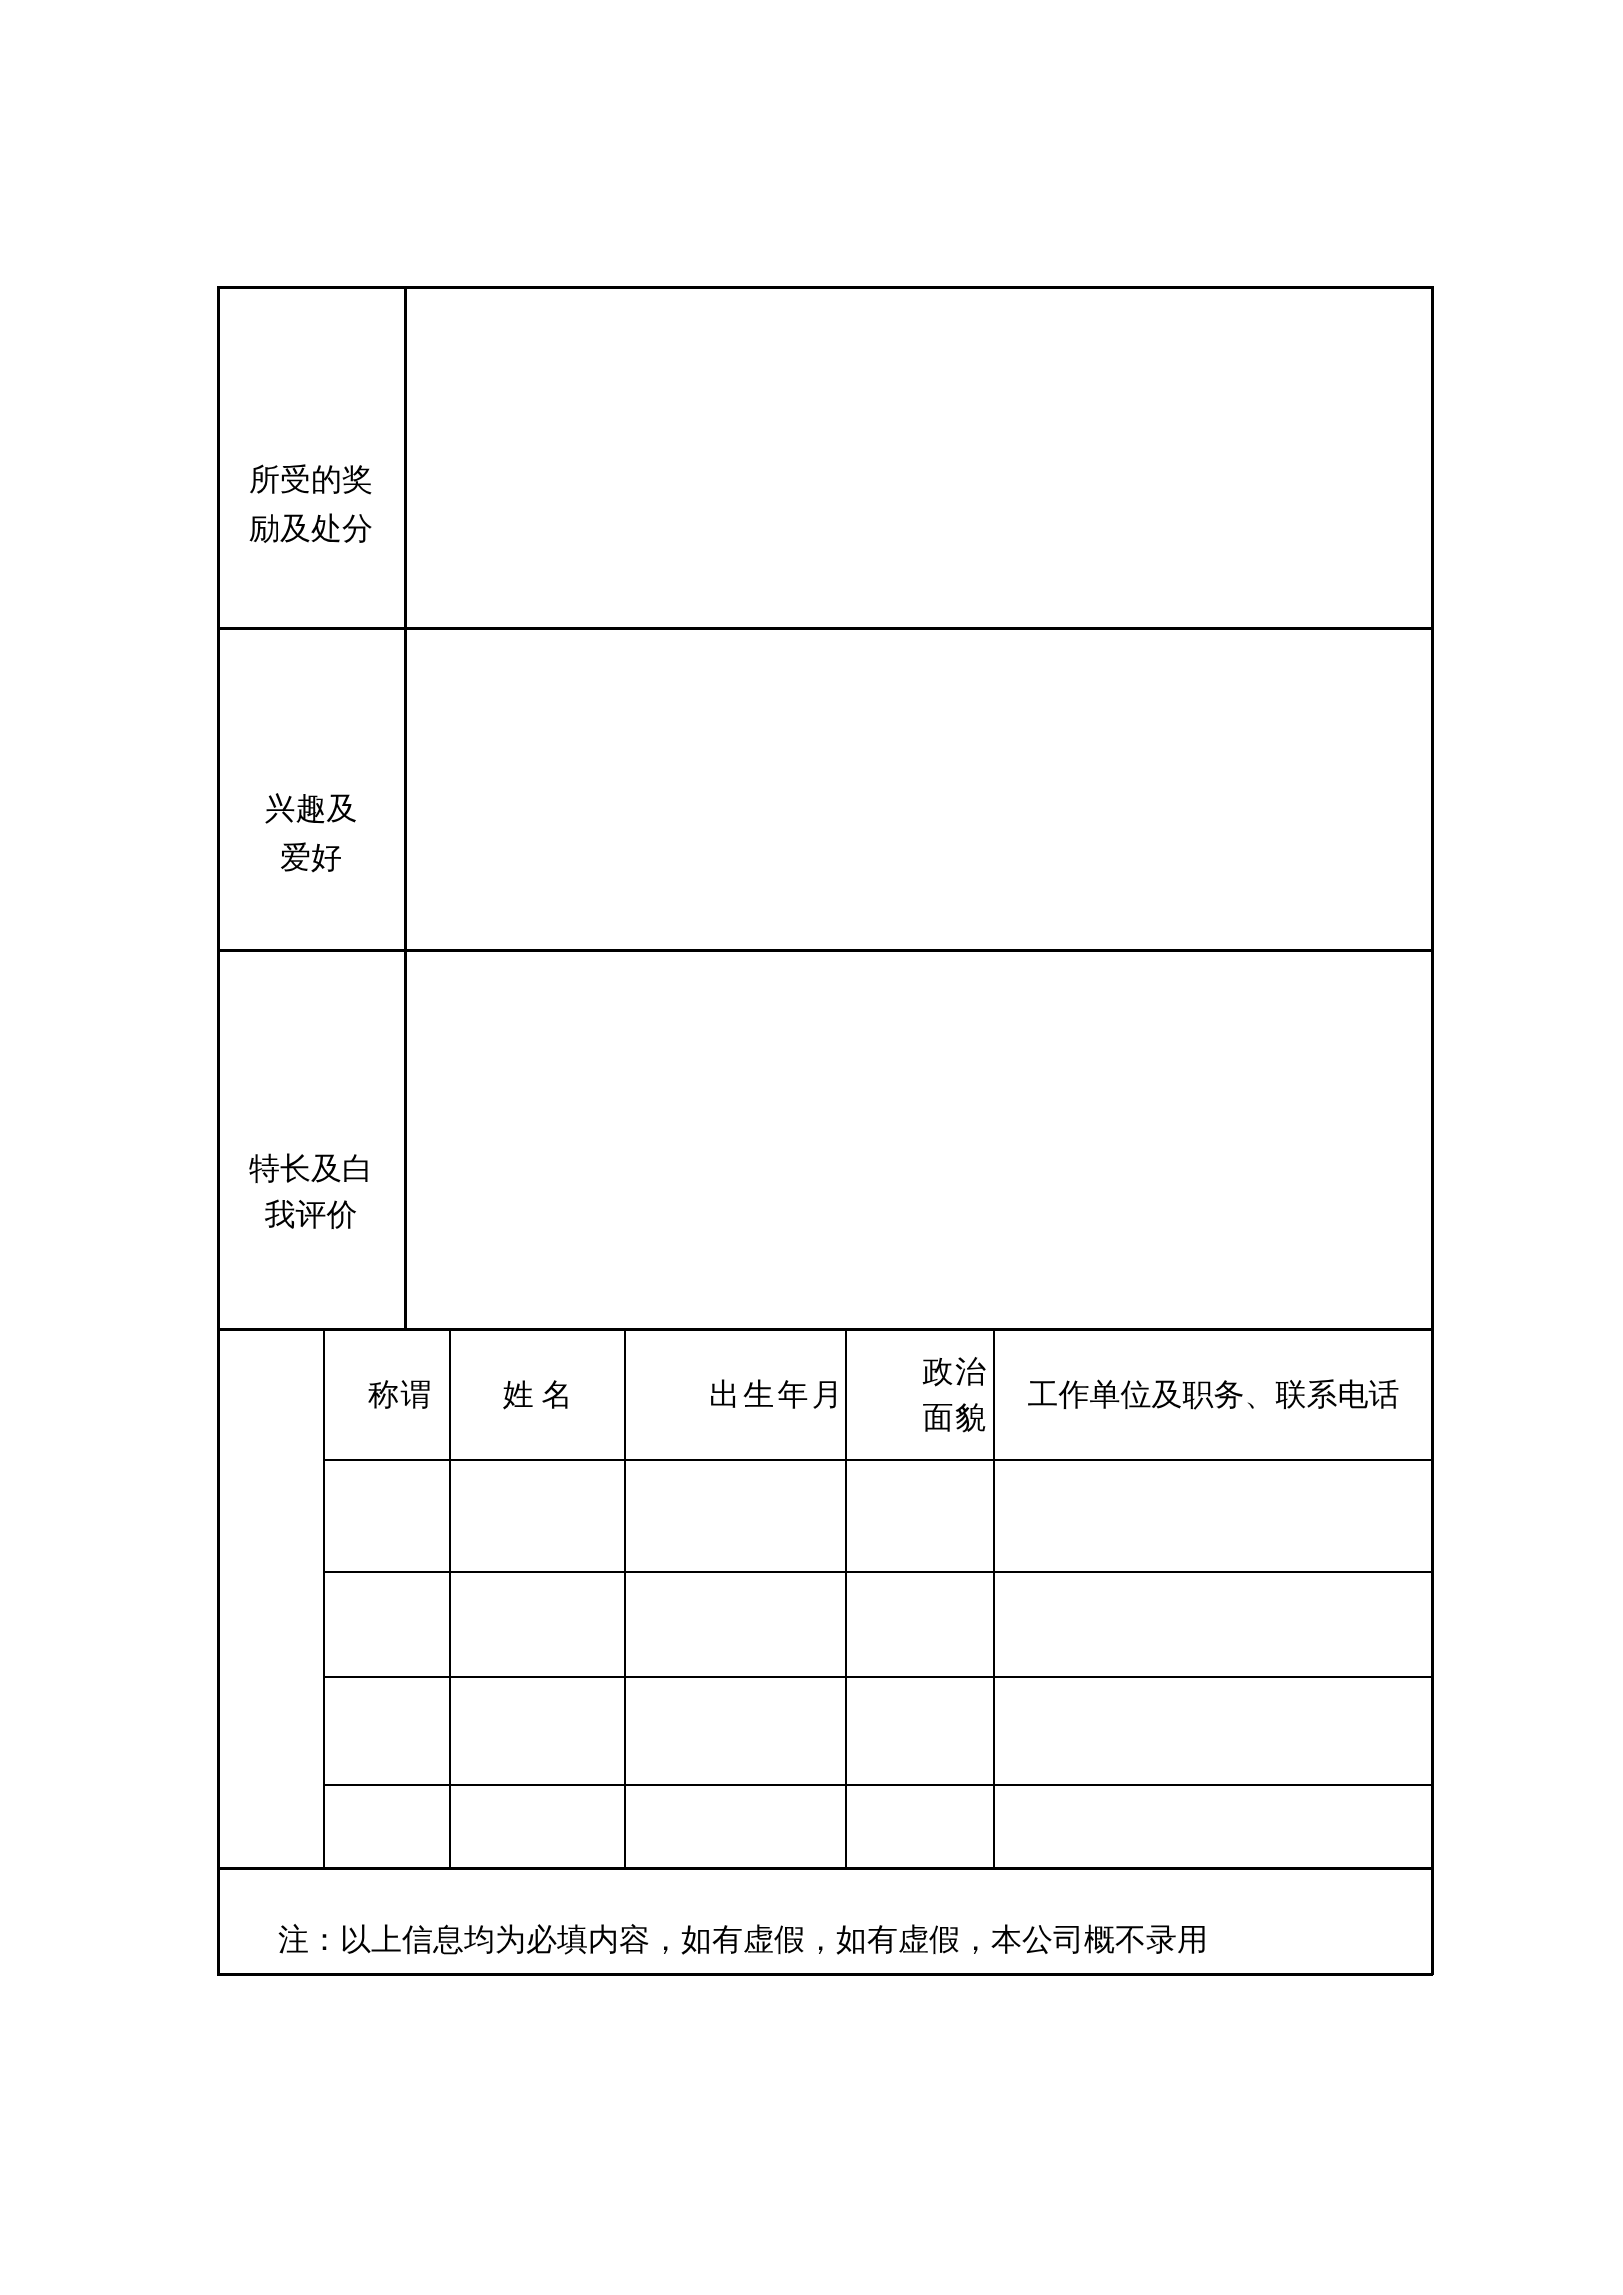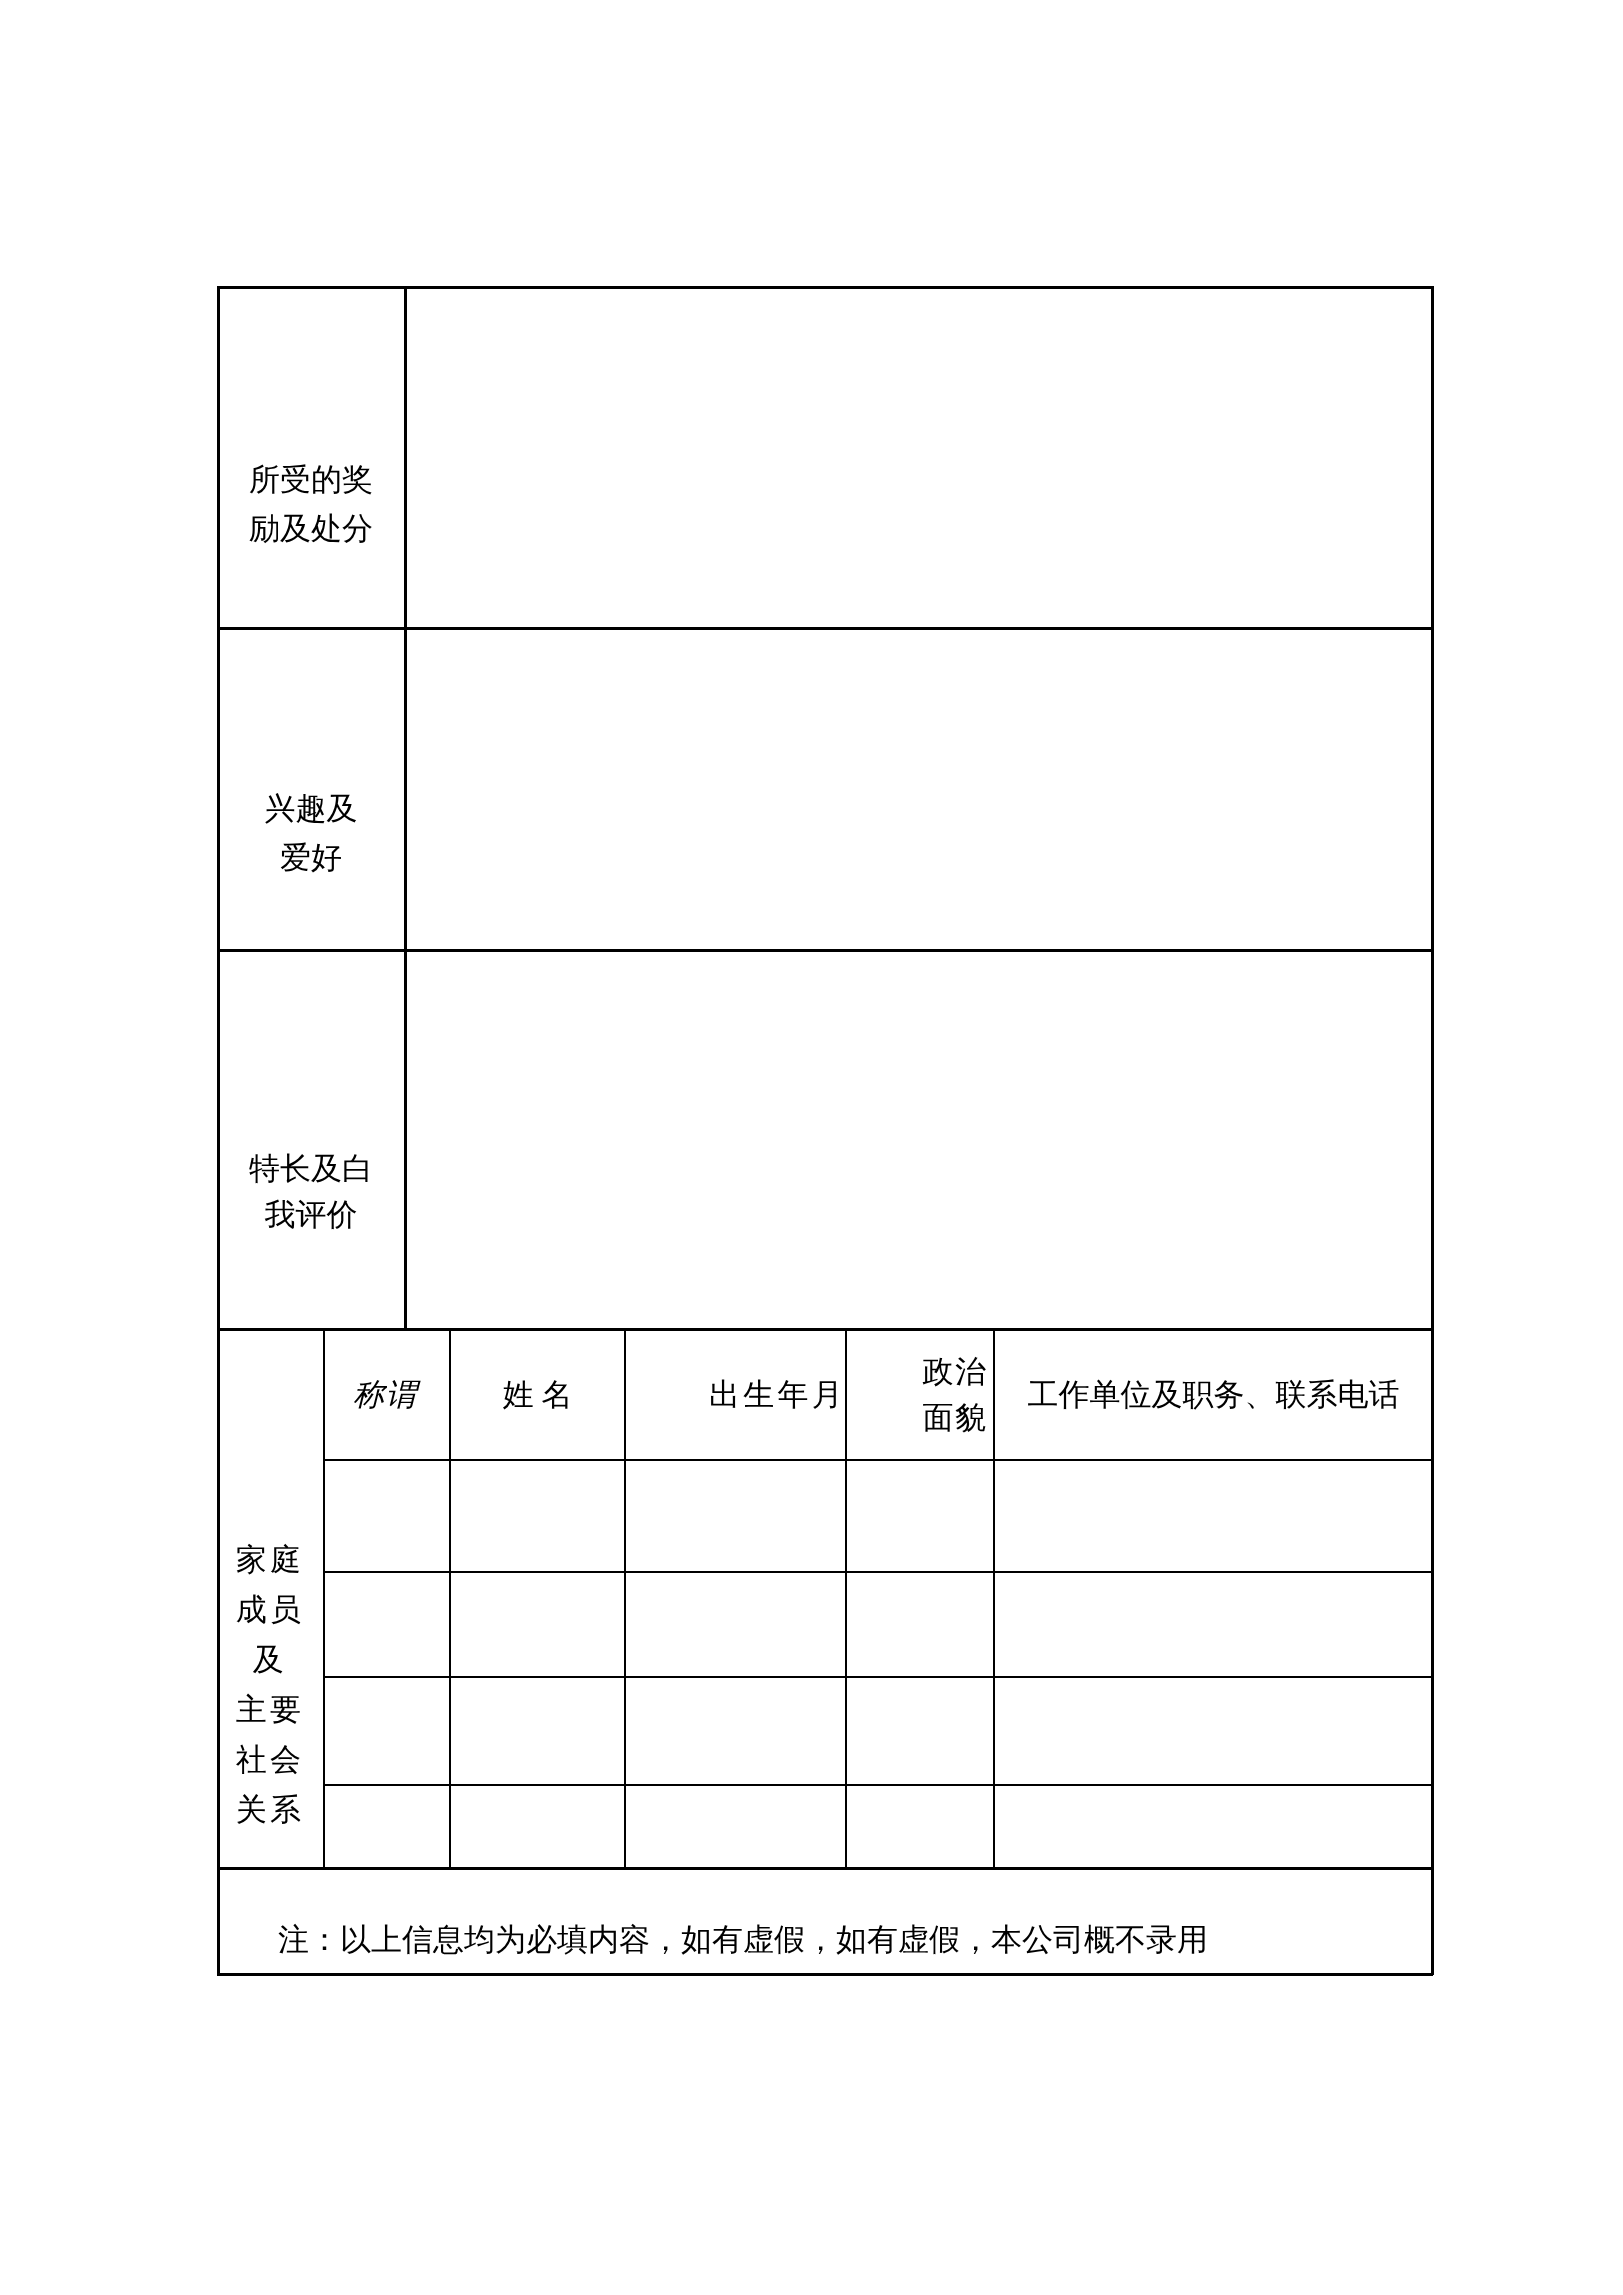--- a/index.html
+++ b/index.html
@@ -35,21 +35,21 @@
   
   .lbl{position:absolute;left:0;width:188px;text-align:center;font-size:31px;}
   .lbl div{line-height:49px;}
   .lbl.awards{top:169px;}
   .lbl.interests{top:498px;}
   .lbl.strengths{top:860px;}
   .lbl.strengths div{line-height:46px;}
   .lbl.family{left:0;top:1249px;width:106px;}
   .lbl.family div{line-height:50px;letter-spacing:3.3px;}
   .hdr{position:absolute;top:1043px;height:131px;display:flex;align-items:center;justify-content:center;text-align:center;font-size:31px;}
-  .hdr.relation{left:105px;width:127px;letter-spacing:1.6px;font-style:italic;}
+  .hdr.relation{left:120px;width:127px;letter-spacing:1.6px;}
   .hdr.name{left:233px;width:175px;}
   .hdr.birth{left:408px;width:221px;letter-spacing:3.3px;padding-left:42px;}
   .hdr.politics{left:629px;width:148px;}
   .hdr.politics div{line-height:46px;letter-spacing:1.6px;margin-left:35px;}
   .hdr.work{left:777px;width:439px;}
   .field{position:absolute;background:transparent;}
   .fld1{left:190px;top:2.5px;width:1024px;height:339px;}
   .fld2{left:190px;top:344px;width:1024px;height:319px;}
   .fld3{left:190px;top:665px;width:1024px;height:377px;}
   .frow{position:absolute;left:106px;width:1110px;display:flex;}
@@ -95,28 +95,20 @@
       <div>励及处分</div>
     </div>
     <div class="lbl interests">
       <div>兴趣及</div>
       <div>爱好</div>
     </div>
     <div class="lbl strengths">
       <div>特长及白</div>
       <div>我评价</div>
     </div>
-    <div class="lbl family">
-      <div>家庭</div>
-      <div>成员</div>
-      <div>及</div>
-      <div>主要</div>
-      <div>社会</div>
-      <div>关系</div>
-    </div>
 
     <div class="field fld1"></div>
     <div class="field fld2"></div>
     <div class="field fld3"></div>
 
     <div class="hdr relation">称谓</div>
     <div class="hdr name">姓 名</div>
     <div class="hdr birth">出生年月</div>
     <div class="hdr politics">
       <div>

